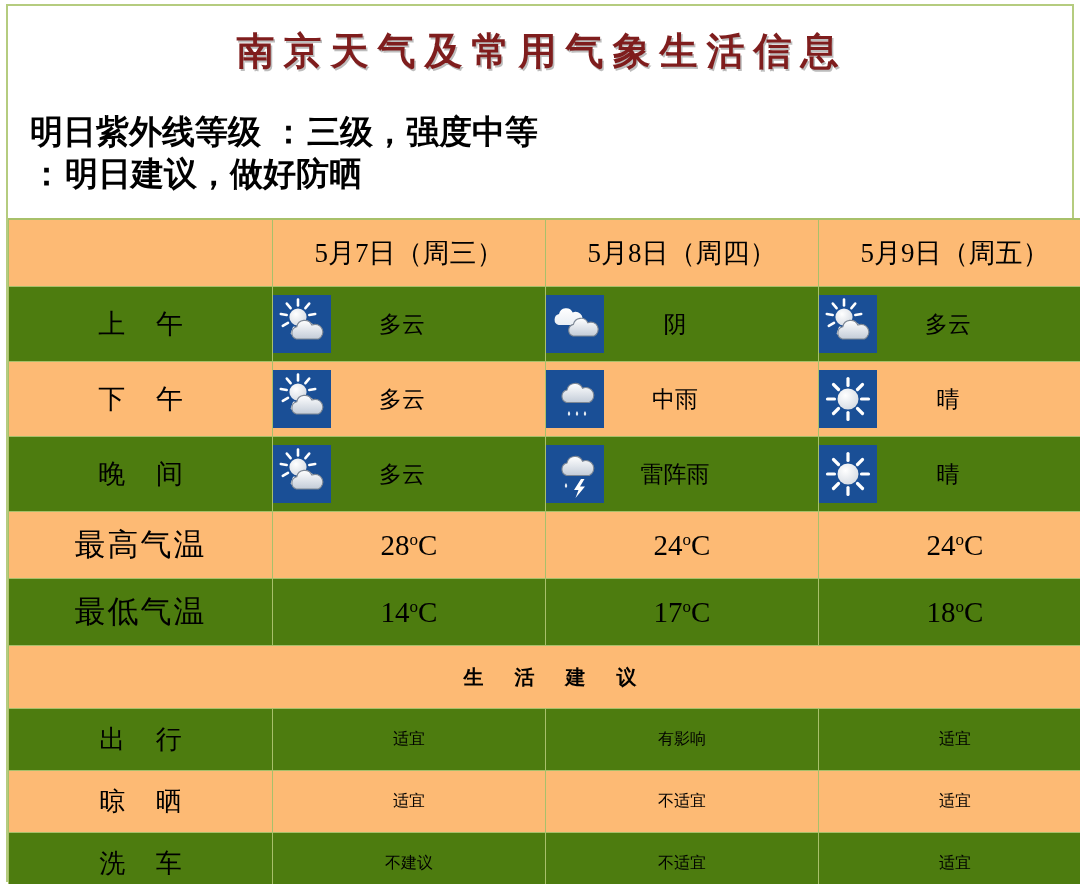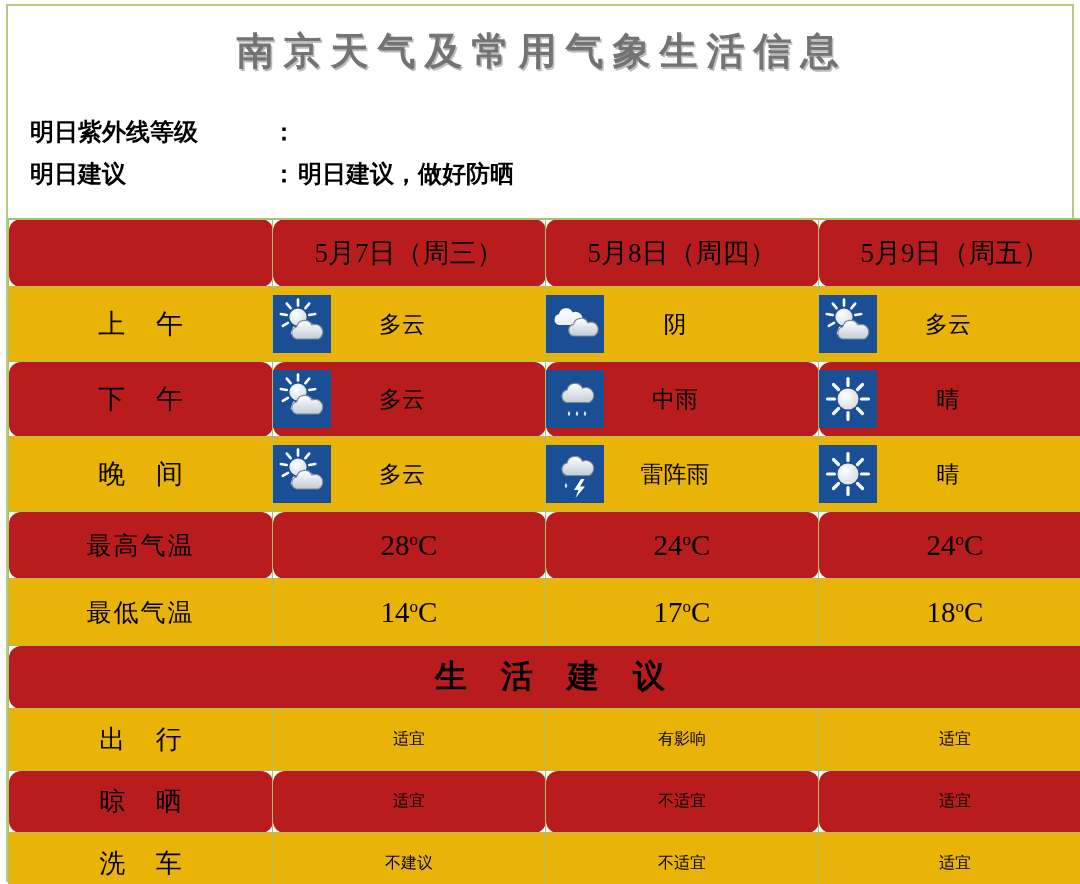--- a/index.html
+++ b/index.html
@@ -39,28 +39,28 @@
     background: #ffffff;
     position: relative;
   }
   .title {
     text-align: center;
     font-size: 38px;
     font-weight: bold;
     letter-spacing: 9px;
     padding-top: 20px;
     padding-left: 4px;
-    color: #737373;
+    color: #7f1d1d;
     text-shadow: 1.5px 1.5px 0 #bdbdbd;
     white-space: nowrap;
   }
   .meta {
     margin-top: 34px;
     padding-left: 22px;
-    font-size: 24px;
+    font-size: 33px;
     line-height: 42px;
     font-weight: bold;
   }
   .meta-row {
     display: flex;
     align-items: baseline;
     white-space: nowrap;
   }
   .meta-label {
     display: inline-block;
@@ -85,22 +85,22 @@
   }
   .wx-table td {
     border: 1.5px solid #a8c06a;
     text-align: center;
     vertical-align: middle;
     padding: 0;
   }
   .wx-table td.col-label { width: 263px; }
   .wx-table td.col-day   { width: 272px; }
 
-  tr.row-green > td { background: #b91c1c; border-radius: 12px; }
-  tr.row-white > td { background: #eab308; }
+  tr.row-green > td { background: #fdba74; }
+  tr.row-white > td { background: #4d7c0f; }
 
   .dates td { height: 66px; }
   .date-txt {
     font-size: 27px;
     font-weight: normal;
     letter-spacing: 0px;
     white-space: nowrap;
   }
 
   .period td { height: 74px; }
@@ -128,37 +128,37 @@
     width: 58px;
     height: 58px;
     background: #1a4f96;
     display: block;
     flex: 0 0 58px;
   }
   .icon-box svg { display: block; width: 58px; height: 58px; }
 
   .temp td { height: 66px; }
   .temp-label {
-    font-size: 25px;
+    font-size: 31px;
     letter-spacing: 2px;
     white-space: nowrap;
   }
   .temp-val {
     font-size: 29px;
     white-space: nowrap;
     text-align: center;
   }
   .temp-val .unit-o {
     font-size: 17px;
     vertical-align: 10px;
   }
 
   .section td { height: 62px; }
   .section-title {
-    font-size: 32px;
+    font-size: 20px;
     font-weight: bold;
     letter-spacing: 13px;
     padding-left: 13px;
     white-space: nowrap;
   }
 
   .advice td { height: 61px; margin-left: 35px; }
   .advice-label {
     font-size: 26px;
     letter-spacing: 12px;
@@ -176,23 +176,23 @@
 <div class="page">
   <div class="frame">
 
     <div class="head">
       <div class="title">南京天气及常用气象生活信息</div>
 
       <div class="meta">
         <div class="meta-row">
           <span class="meta-label">明日紫外线等级</span>
           <span class="meta-sep">：</span>
+          <span class="meta-value">三级，强度中等</span>
         </div>
         <div class="meta-row">
-          <span class="meta-label">明日建议</span>
           <span class="meta-sep">：</span>
           <span class="meta-value">明日建议，做好防晒</span>
         </div>
       </div>
     </div>
 
     <table class="wx-table">
       <tbody>
 
         <tr class="dates row-green">

